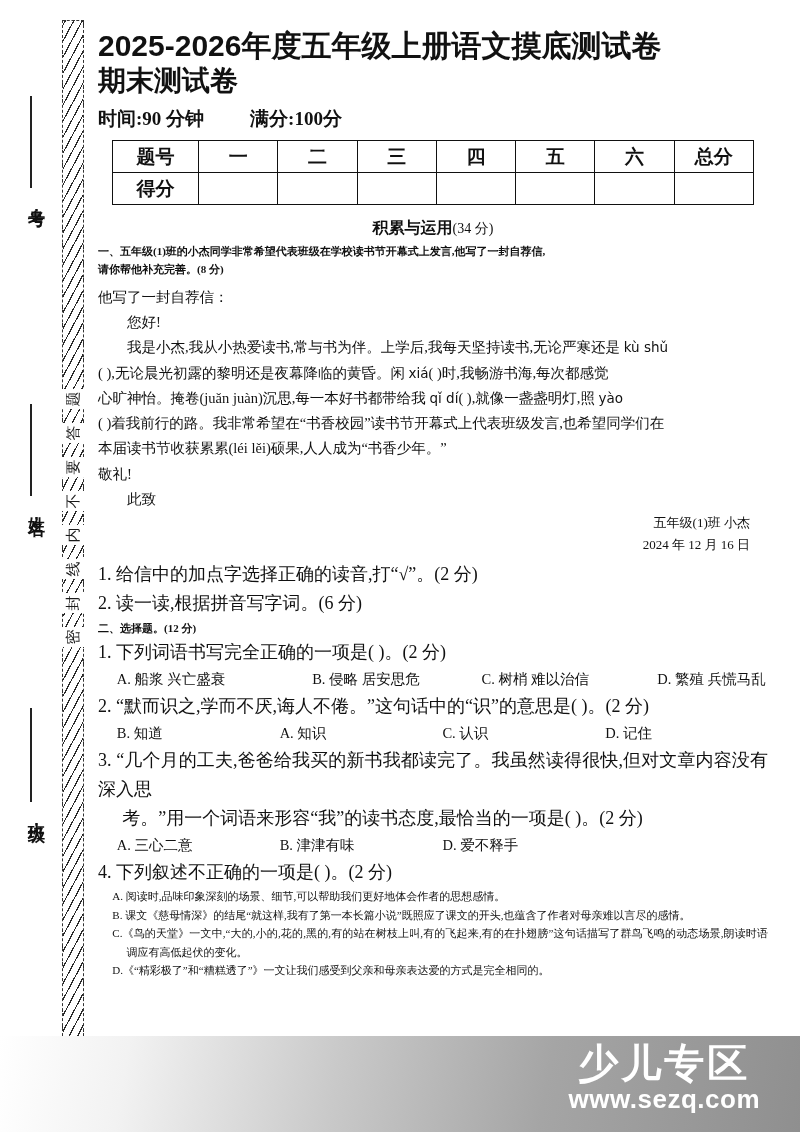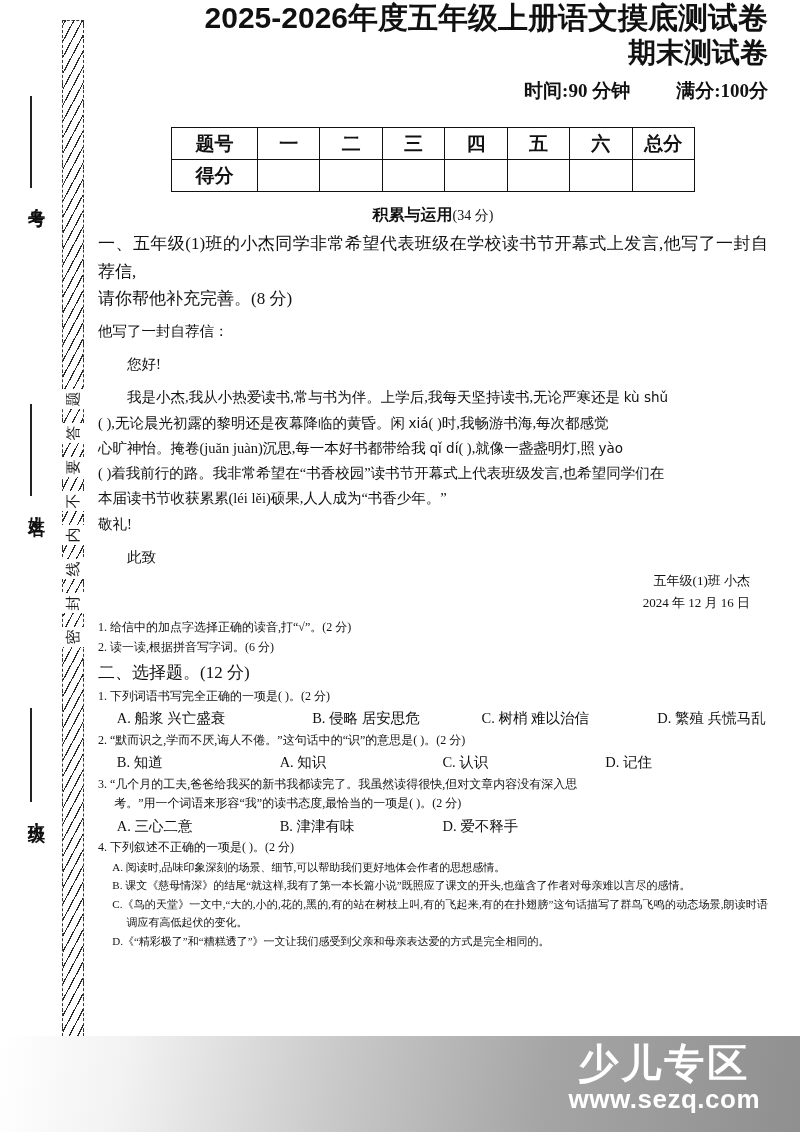--- a/index.html
+++ b/index.html
@@ -66,21 +66,21 @@
     z-index: 3;
   }
 
   
   #paper {
     position: absolute;
     left: 98px; top: 0;
     width: 670px; height: 1132px;
   }
 
-  #title-block { text-align: right; }
+  #title-block { text-align: left; padding-top: 28px; }
   .title-main {
     font-size: 30px;
     font-weight: 700;
     letter-spacing: 0px;
     line-height: 1.18;
     font-family: "Liberation Sans", "DejaVu Sans", sans-serif;
     white-space: nowrap;
   }
   .title-sub {
     font-size: 28px;
@@ -91,23 +91,23 @@
   .title-meta {
     margin-top: 8px;
     font-size: 19px;
     font-weight: 700;
     font-family: "Liberation Serif", "DejaVu Serif", serif;
   }
   .title-meta .gap { display: inline-block; width: 46px; }
 
   
   #score-table {
-    margin: 23px auto 0 auto;
+    margin: 8px auto 0 auto;
     border-collapse: collapse;
-    width: 524px;
+    width: 642px;
     table-layout: fixed;
     border-radius: 9px;
   }
   #score-table td {
     border: 1.6px solid #111;
     height: 32px;
     text-align: center;
     font-size: 19px;
     font-weight: 600;
     font-family: "Liberation Serif", "DejaVu Serif", serif;
@@ -119,37 +119,37 @@
     text-align: center;
     font-size: 16px;
     font-weight: 700;
     margin-top: 13px;
     font-family: "Liberation Serif", "DejaVu Serif", serif;
   }
   .section-head .pts { font-size: 14px; font-weight: 400; }
 
   
   .q-head {
-    font-size: 17px;
-    font-weight: 400;
+    font-size: 11px;
+    font-weight: 700;
     line-height: 1.62;
     margin-top: 6px;
     text-align: justify;
   }
   .q-line {
-    font-size: 12px;
+    font-size: 18px;
     line-height: 1.62;
     text-align: justify;
   }
   .letter-line {
     font-size: 14.5px;
     line-height: 1.74;
     text-align: justify;
   }
-  .indent2 { text-indent: 2em; margin-top: 8px; }
+  .indent2 { text-indent: 2em; }
   .indent1 { padding-left: 1.35em; }
   .pinyin {
     font-family: "DejaVu Sans", "Liberation Sans", sans-serif;
     font-size: 13.5px;
   }
   .sig-block {
     text-align: right;
     font-size: 13px;
     line-height: 1.7;
     padding-right: 18px;

